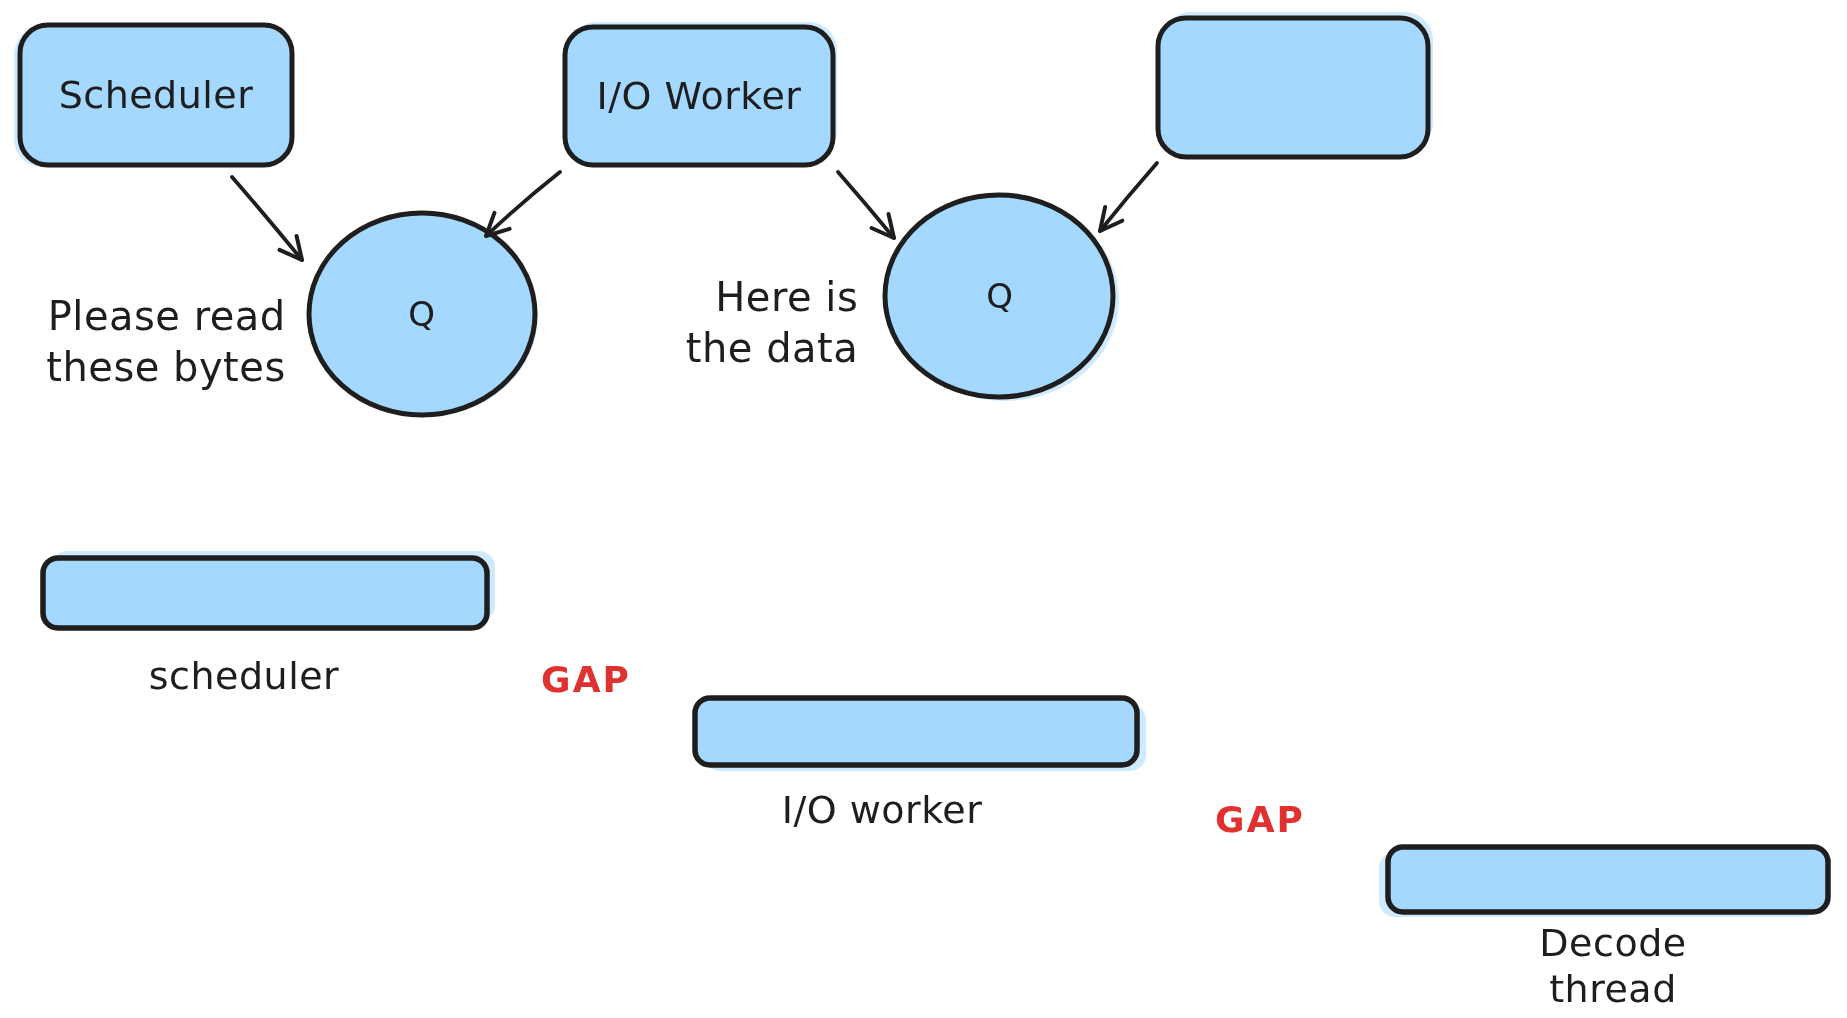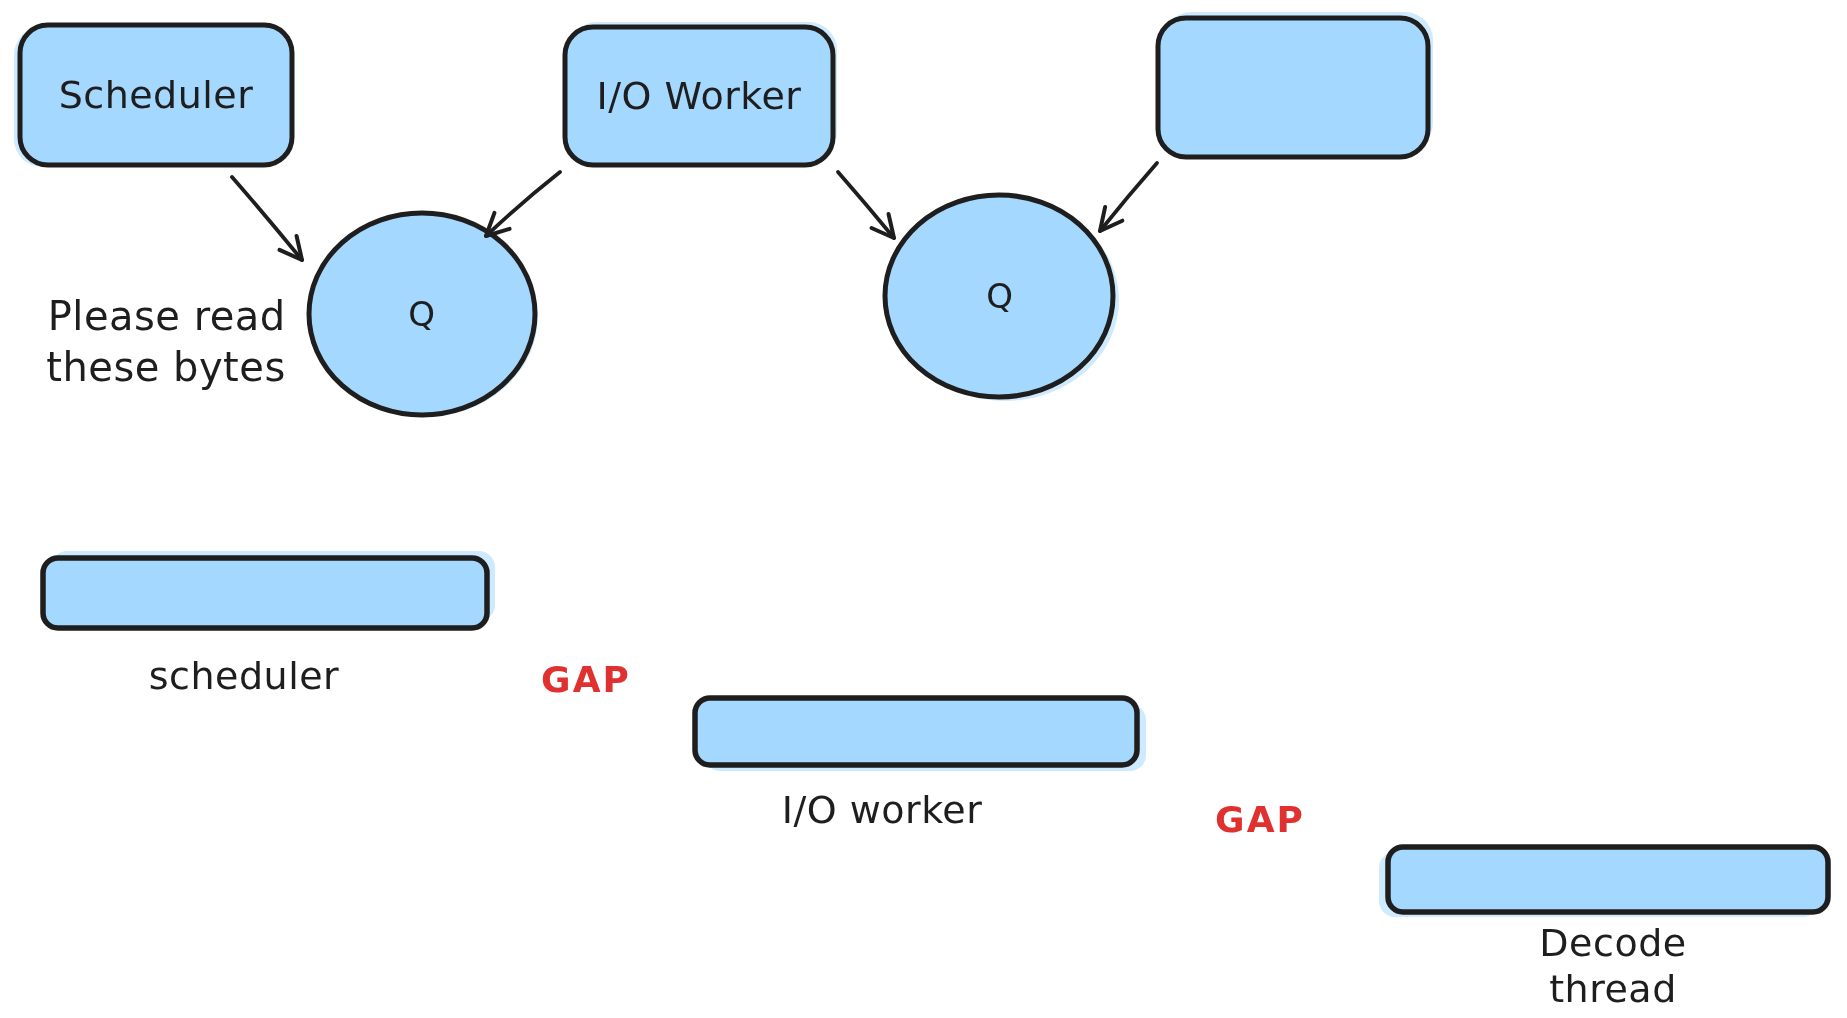--- a/index.html
+++ b/index.html
@@ -83,20 +83,22 @@
   </svg>
 
   <div class="txt node-label" style="left:156px;top:95px;">Scheduler</div>
   <div class="txt node-label" style="left:699px;top:96px;">I/O Worker</div>
 
   <div class="txt q-label" style="left:422px;top:315px;">Q</div>
   <div class="txt q-label" style="left:1000px;top:297px;">Q</div>
 
   <div class="txt msg-label" style="left:166px;top:342px;">Please read
 these bytes</div>
+  <div class="txt msg-label" style="left:772px;top:323px;">Here is
+the data</div>
 
   <div class="txt bar-label" style="left:244px;top:676px;">scheduler</div>
   <div class="txt bar-label" style="left:882px;top:810px;">I/O worker</div>
   <div class="txt bar-label" style="left:1613px;top:966px;">Decode thread</div>
 
   <div class="txt gap-label" style="left:586px;top:680px;">GAP</div>
   <div class="txt gap-label" style="left:1260px;top:820px;">GAP</div>
 
 </div>
 

